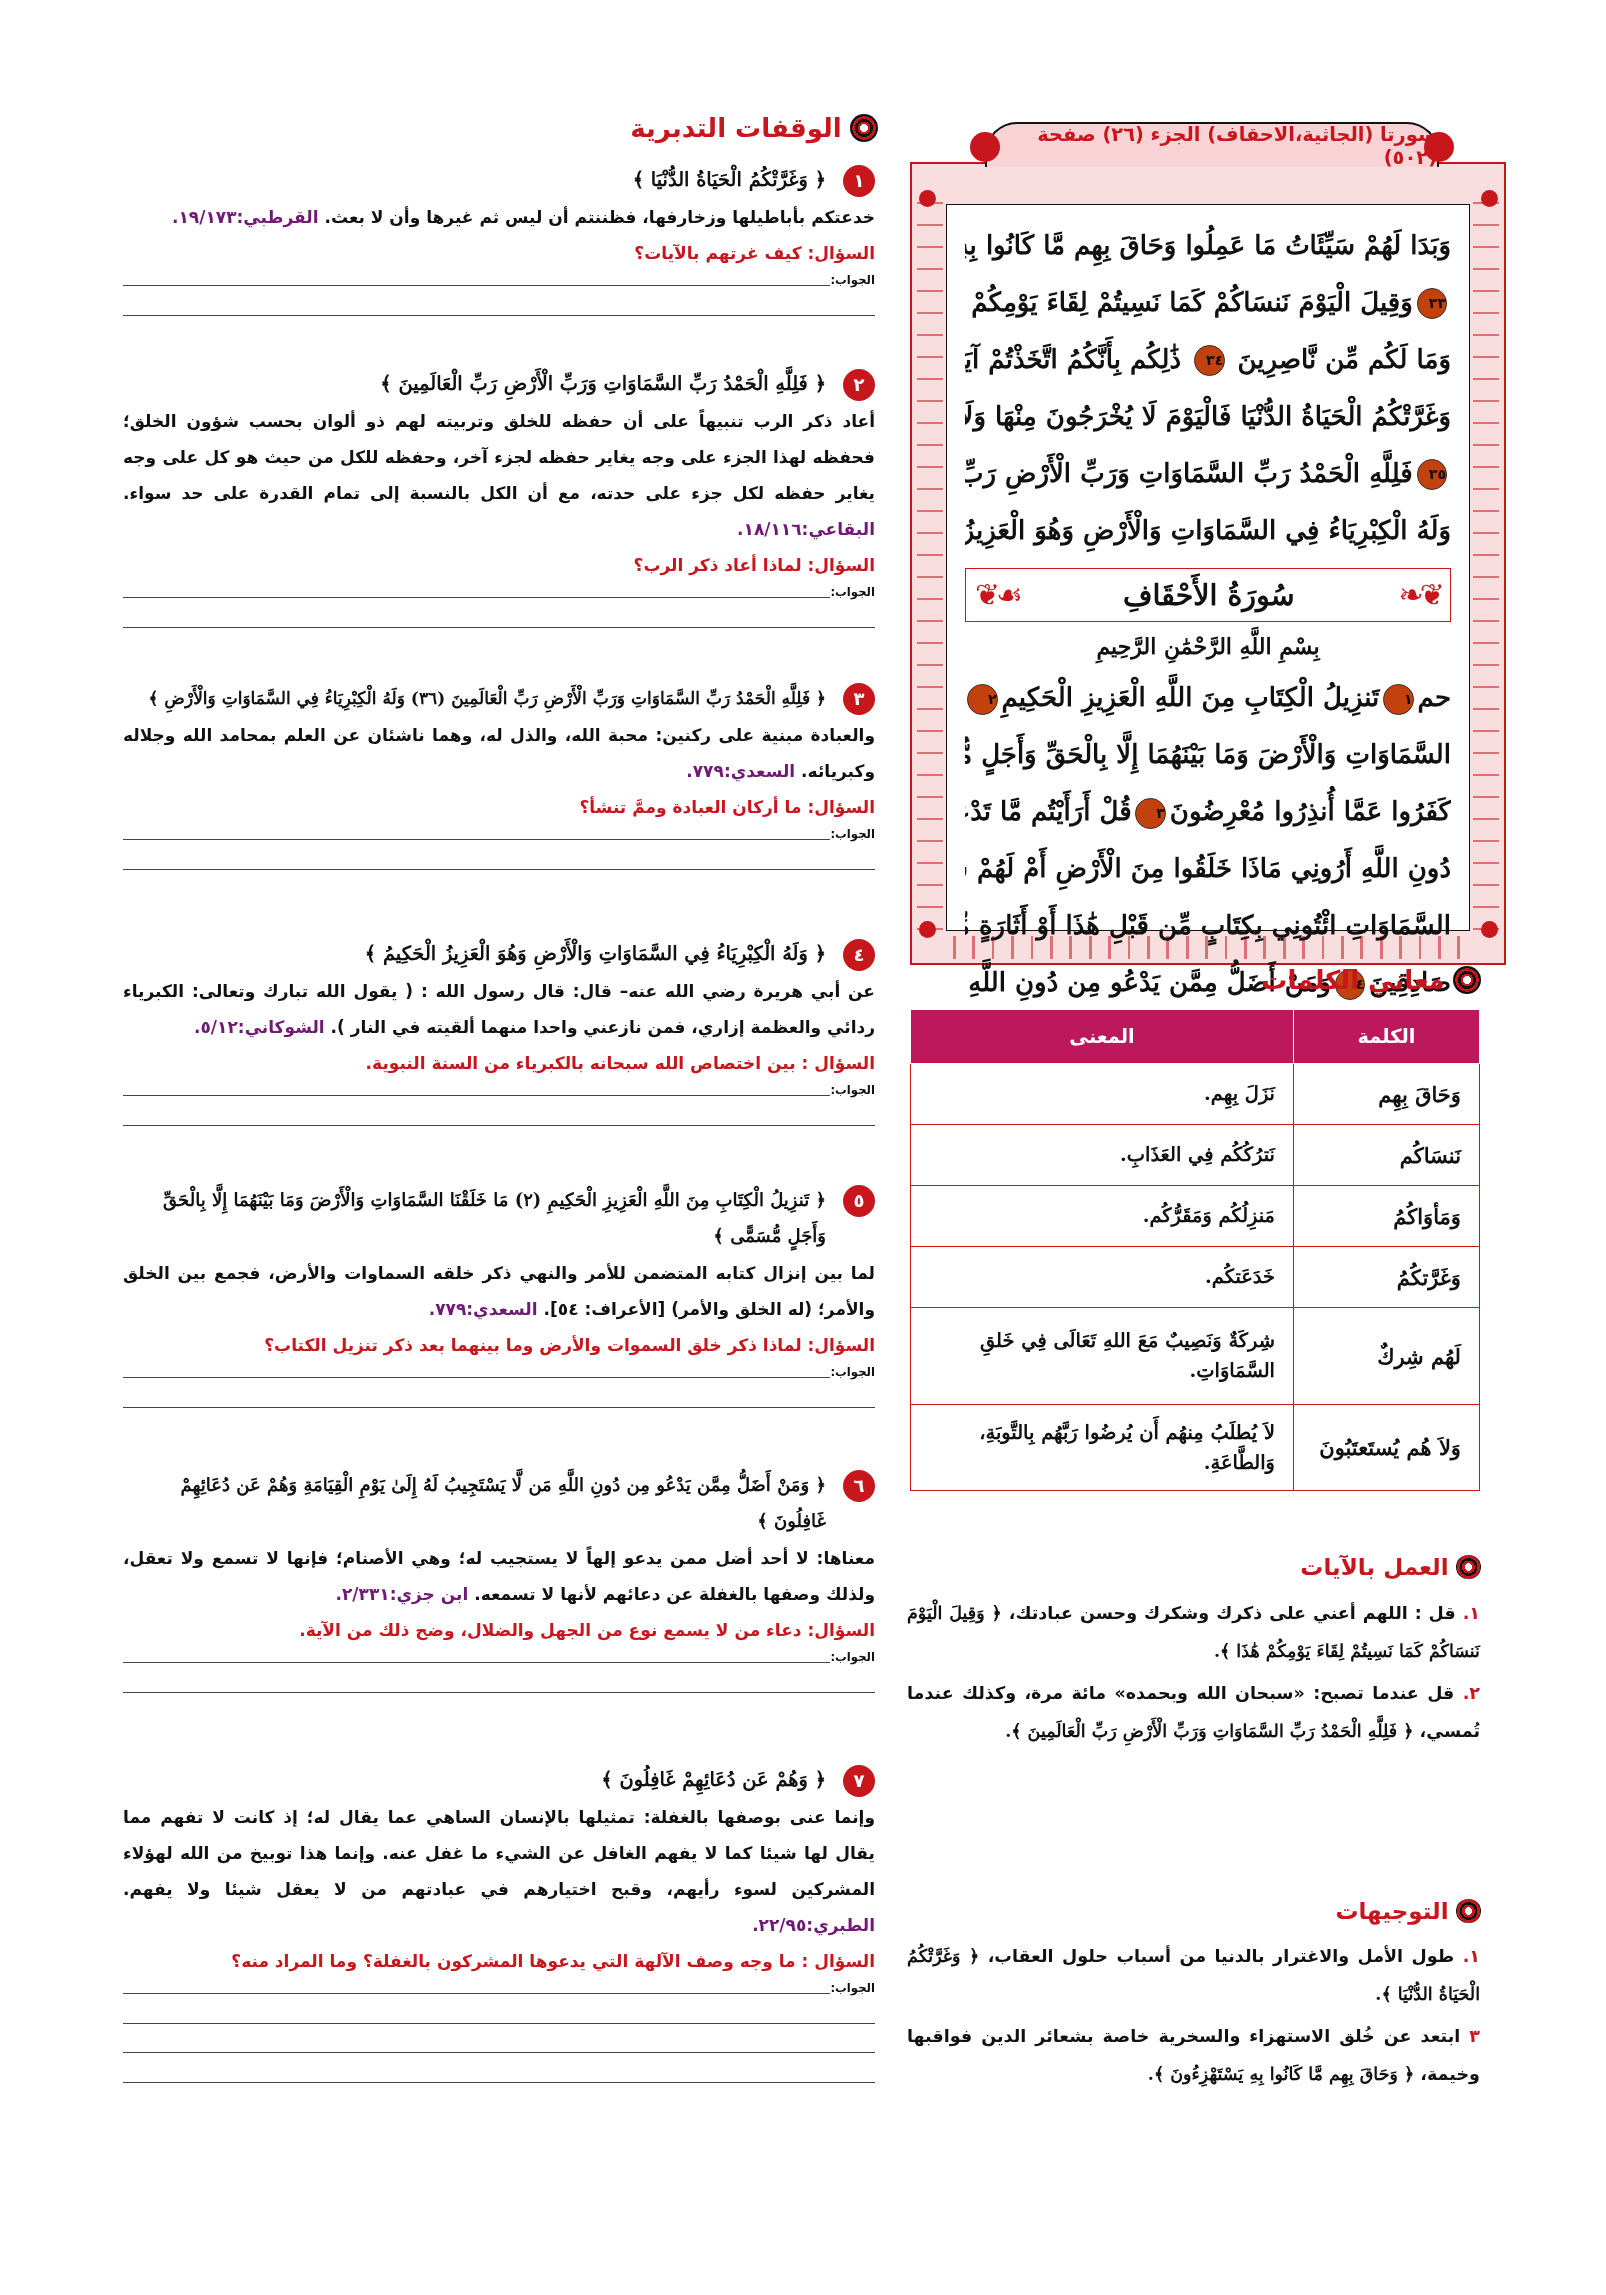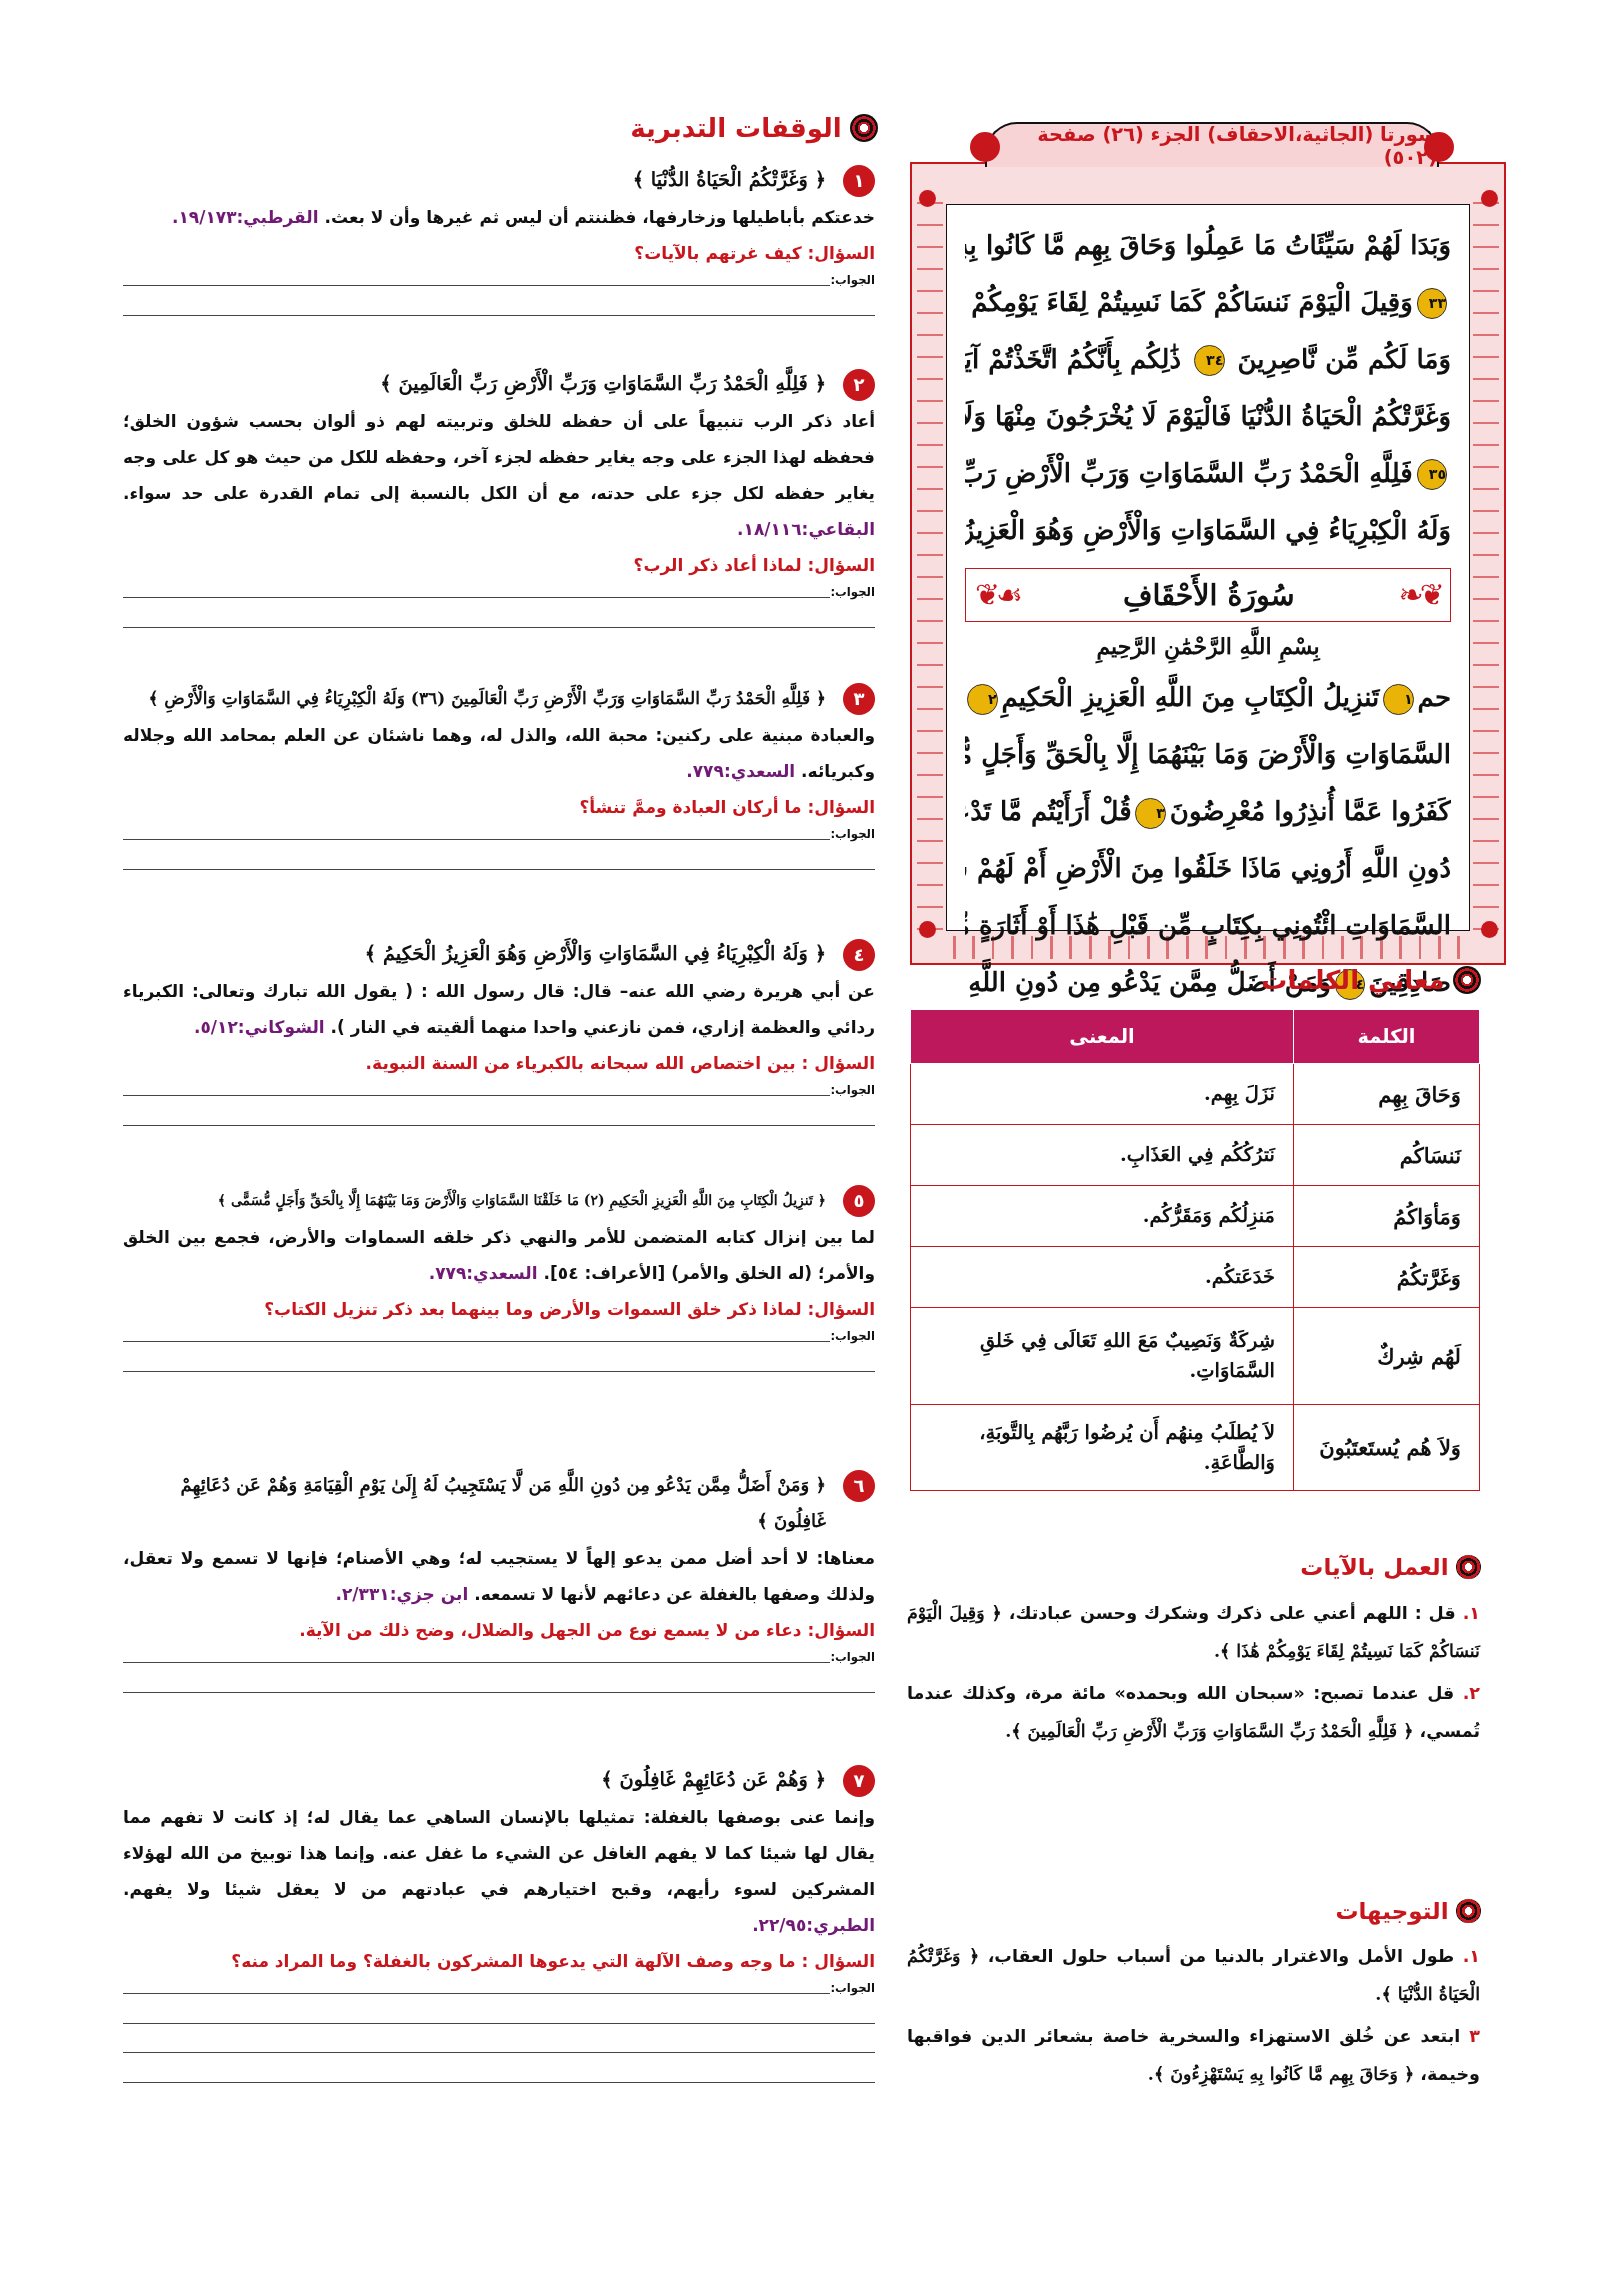--- a/index.html
+++ b/index.html
@@ -14,21 +14,21 @@
   #quran-frame .orn-left { left:5.2px; }
   #quran-frame .orn-right { right:5.2px; }
   #quran-frame .orn-bottom { position:absolute; left:32px; right:32px; bottom:3.9px; height:23px;
     background: repeating-linear-gradient(90deg, transparent 0 9px, rgba(200,22,29,.55) 9px 11.7px, transparent 11.7px 19.4px);
   }
   #quran-frame .dot { position:absolute; width:17px; height:17px; border-radius:50%; background:#c8161d; }
   #quran-inner { position:absolute; left:34px; right:34px; top:40px; bottom:32px;
     background:#fff; border:1.9px solid #111; box-sizing:border-box; padding:11.7px 18px; }
   .q-line { font-family:"DejaVu Serif", serif; font-size:26px; line-height:57px; text-align:justify;
     text-align-last:justify; white-space:nowrap; overflow:hidden; font-weight:bold; }
-  .ayah-num { display:inline-block; width:28.5px; height:28.5px; border-radius:50%; background:#eab308;
+  .ayah-num { display:inline-block; width:28.5px; height:28.5px; border-radius:50%; background:#c2410c;
     border:1.3px solid #333; font-size:14.3px; line-height:28.5px; text-align:center; vertical-align:middle;
     font-family:"DejaVu Sans", sans-serif; margin:0 3.9px; }
   #surah-banner { margin:9px 0 2.6px; height:52px; border:1.9px solid #c8161d; display:flex;
     align-items:center; justify-content:space-between; padding:0 9px; }
   .banner-orn { color:#c8161d; font-size:30px; letter-spacing:-3.9px; }
   #surah-name { font-family:"DejaVu Serif", serif; font-size:28.5px; font-weight:bold; }
   #basmala { text-align:center; font-family:"DejaVu Serif", serif; font-size:22px; font-weight:bold; line-height:45px; }
 
   #header-tab { position:absolute; left:985px; top:122px; width:454px; height:45px;
     background:#f8d3d5; border:2.6px solid #111; border-bottom:none; border-radius:32px 32px 0 0;
@@ -221,21 +221,21 @@
   <div class="body"><span>عن أبي هريرة رضي الله عنه– قال: قال رسول الله : ( يقول الله تبارك وتعالى: الكبرياء ردائي والعظمة إزاري، فمن نازعني واحدا منهما ألقيته في النار ).</span> <span class="src">الشوكاني:٥/١٢.</span></div>
   <div class="q">السؤال : بين اختصاص الله سبحانه بالكبرياء من السنة النبوية.</div>
   <div class="ans-label">الجواب:</div>
   <div class="line first"></div>
   <div class="line"></div>
 </div>
 
 <div class="refl" style="top:1182px;">
   <div class="vrow">
       <span class="num-badge">٥</span>
-      <span class="verse" style="font-size:14px">﴿ تَنزِيلُ الْكِتَابِ مِنَ اللَّهِ الْعَزِيزِ الْحَكِيمِ (٢) مَا خَلَقْنَا السَّمَاوَاتِ وَالْأَرْضَ وَمَا بَيْنَهُمَا إِلَّا بِالْحَقِّ وَأَجَلٍ مُّسَمًّى ﴾</span>
+      <span class="verse" style="font-size:18px">﴿ تَنزِيلُ الْكِتَابِ مِنَ اللَّهِ الْعَزِيزِ الْحَكِيمِ (٢) مَا خَلَقْنَا السَّمَاوَاتِ وَالْأَرْضَ وَمَا بَيْنَهُمَا إِلَّا بِالْحَقِّ وَأَجَلٍ مُّسَمًّى ﴾</span>
     </div>
   <div class="body"><span>لما بين إنزال كتابه المتضمن للأمر والنهي ذكر خلقه السماوات والأرض، فجمع بين الخلق والأمر؛ (له الخلق والأمر) [الأعراف: ٥٤].</span> <span class="src">السعدي:٧٧٩.</span></div>
   <div class="q">السؤال: لماذا ذكر خلق السموات والأرض وما بينهما بعد ذكر تنزيل الكتاب؟</div>
   <div class="ans-label">الجواب:</div>
   <div class="line first"></div>
   <div class="line"></div>
 </div>
 
 <div class="refl" style="top:1467px;">
   <div class="vrow">

